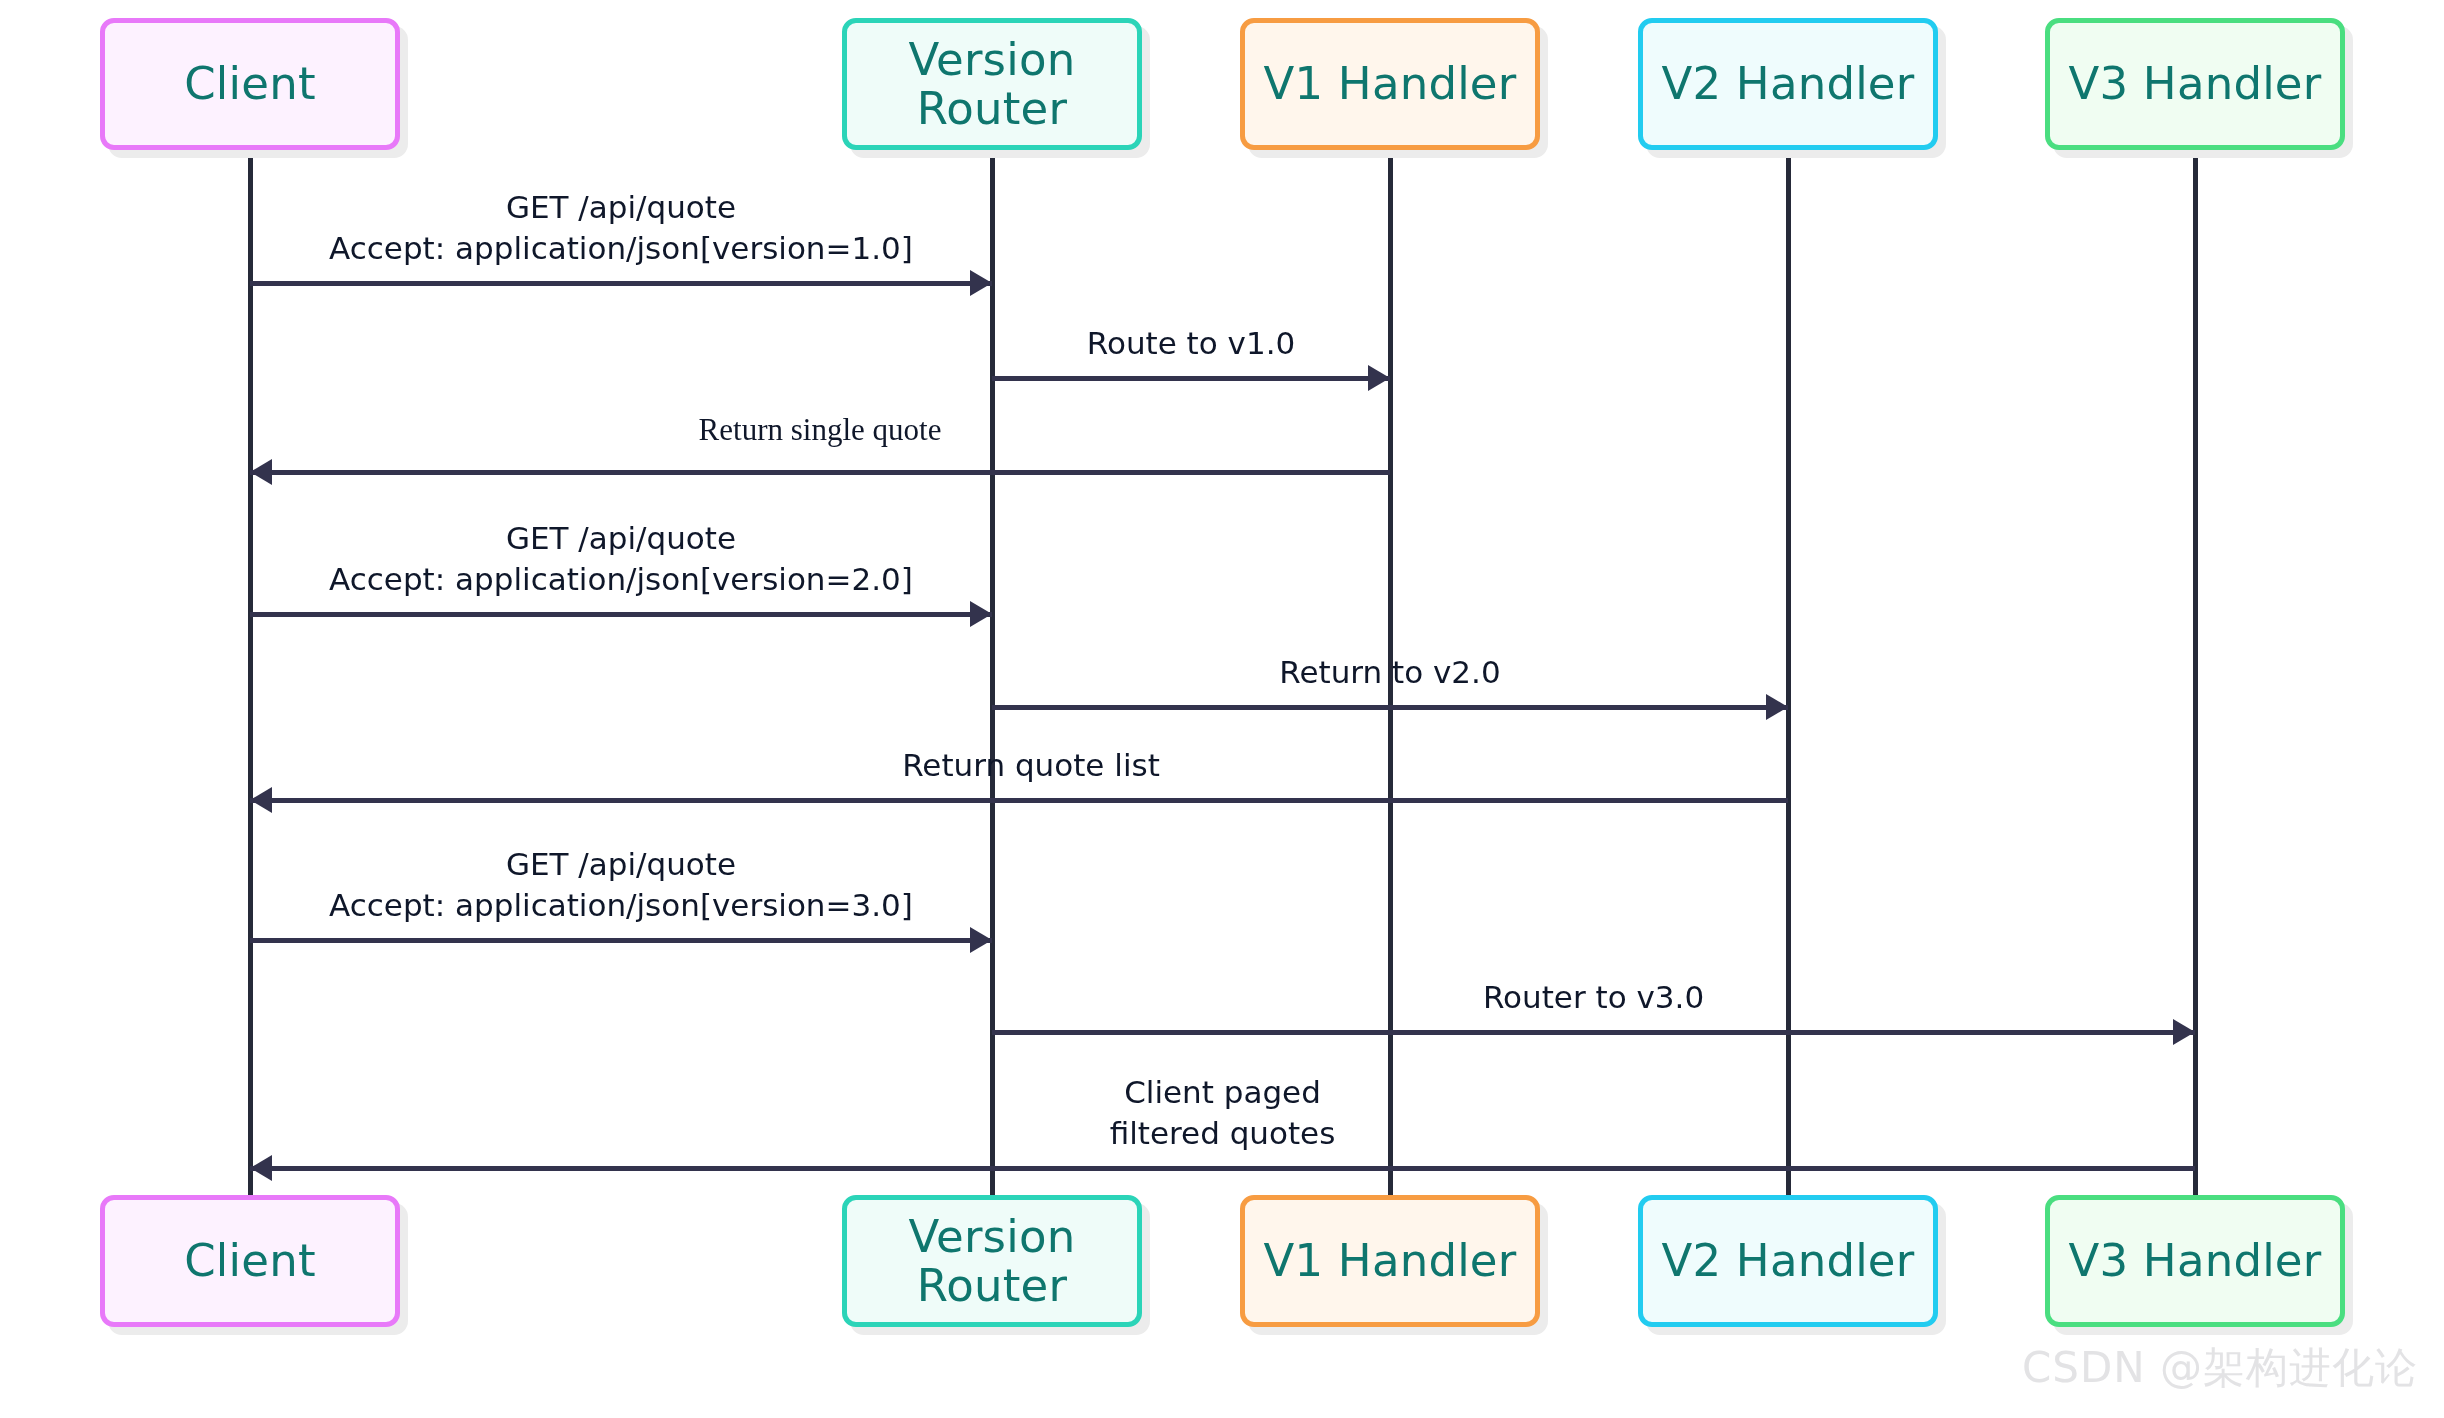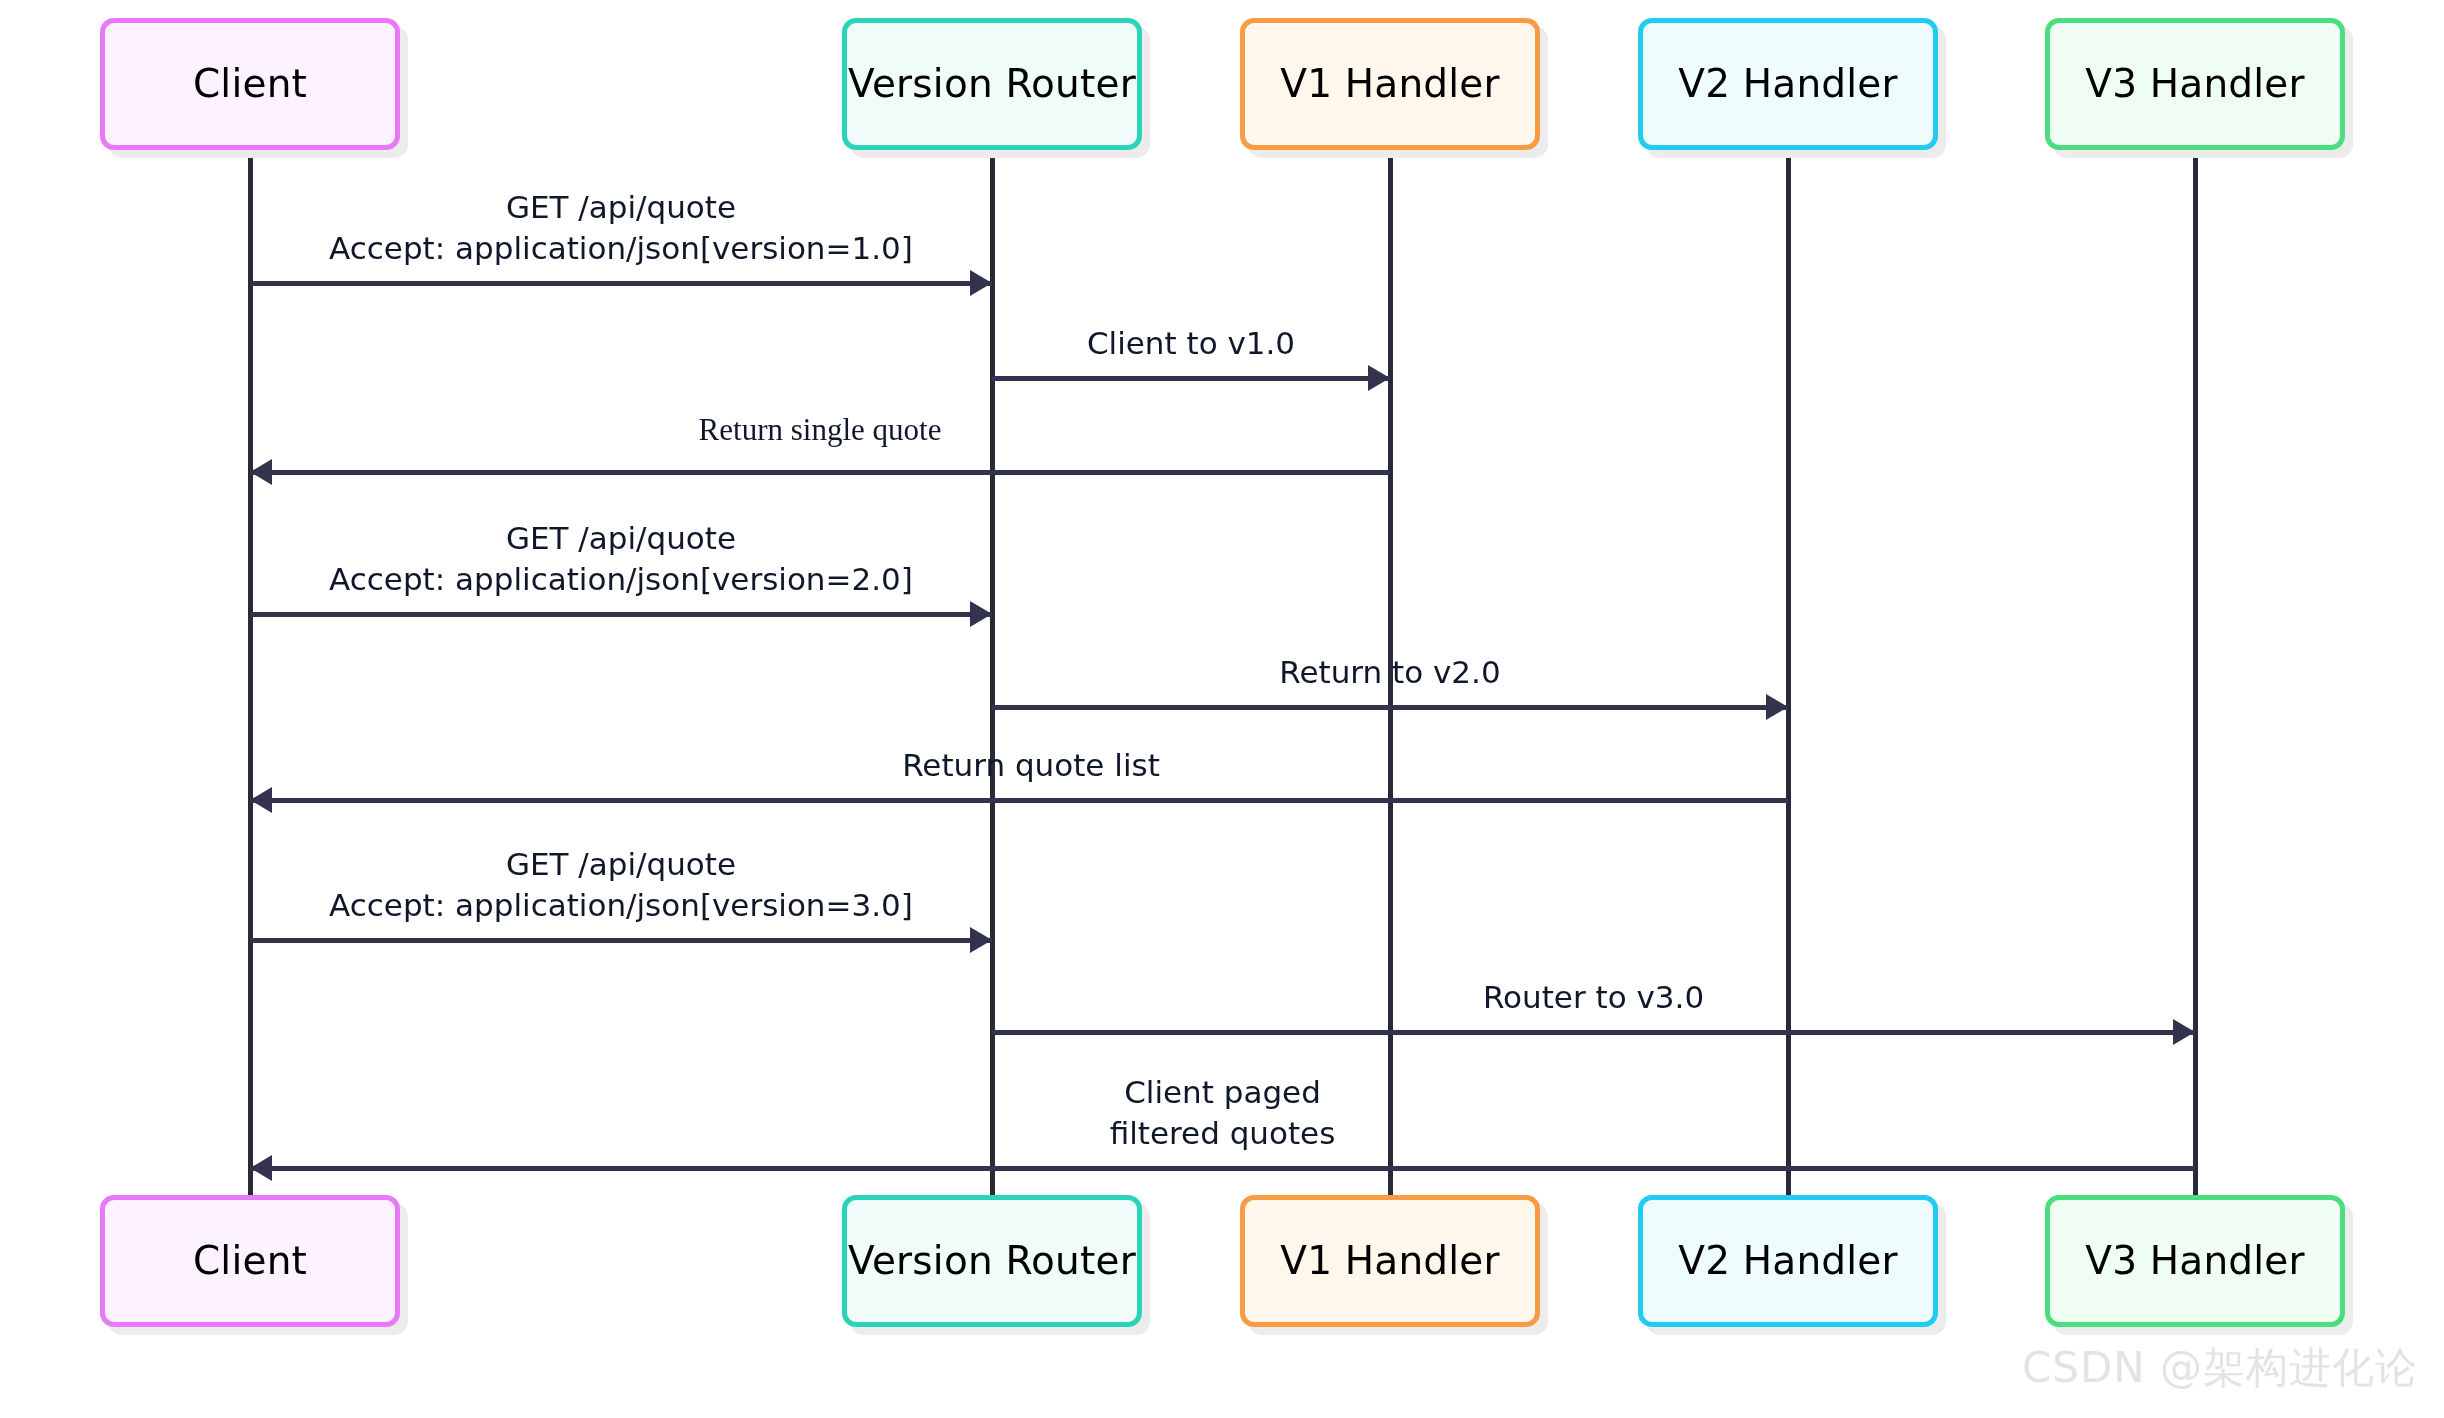--- a/index.html
+++ b/index.html
@@ -23,22 +23,22 @@
   .actor-box {
     position: absolute;
     box-sizing: border-box;
     border-width: 5px;
     border-style: solid;
     border-radius: 14px;
     display: flex;
     align-items: center;
     justify-content: center;
     text-align: center;
-    color: #000000;
-    font-size: 39px;
+    color: #0f766e;
+    font-size: 45px;
     font-weight: 400;
     letter-spacing: 0.2px;
     line-height: 1.1;
     z-index: 6;
   }
   .actor-shadow {
     position: absolute;
     background: #ececec;
     border-radius: 14px;
     z-index: 5;
@@ -176,21 +176,21 @@
       </div>
       <div class="actor-shadow" style="left: 2053px; top: 1203px; width: 300px; height: 132px;"></div>
       <div class="actor-box" style="left: 2045px; top: 1195px; width: 300px; height: 132px; border-color: rgb(74, 222, 128); background: rgb(240, 253, 242);">
         <span>V3 Handler</span>
       </div>
     </div>
 
   <div id="labels">
       <div class="msg-label" style="left: 250px; width: 742px; top: 187px;">GET /api/quote
 Accept: application/json[version=1.0]</div>
-      <div class="msg-label" style="left: 992px; width: 398px; top: 323px;">Client to v1.0</div>
+      <div class="msg-label" style="left: 992px; width: 398px; top: 323px;">Route to v1.0</div>
       <div class="msg-label" style="left: 250px; width: 1140px; top: 409px; font-family: Liberation Serif, serif;">Return single quote</div>
       <div class="msg-label" style="left: 250px; width: 742px; top: 518px;">GET /api/quote
 Accept: application/json[version=2.0]</div>
       <div class="msg-label" style="left: 992px; width: 796px; top: 652px;">Return to v2.0</div>
       <div class="msg-label" style="left: 262px; width: 1538px; top: 745px;">Return quote list</div>
       <div class="msg-label" style="left: 250px; width: 742px; top: 844px;">GET /api/quote
 Accept: application/json[version=3.0]</div>
       <div class="msg-label" style="left: 992px; width: 1203px; top: 977px;">Router to v3.0</div>
       <div class="msg-label" style="left: 250px; width: 1945px; top: 1072px;">Client paged
 filtered quotes</div>

